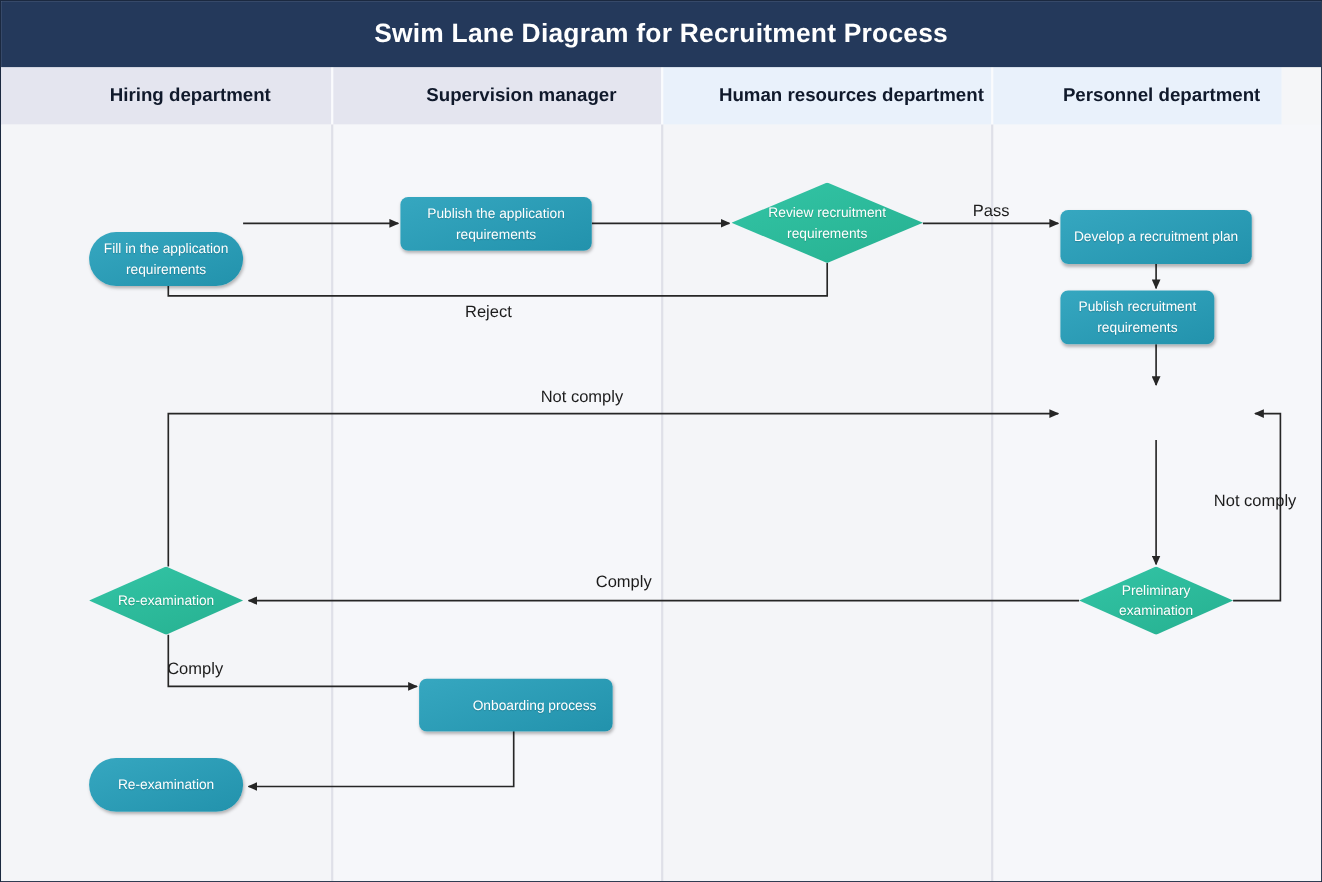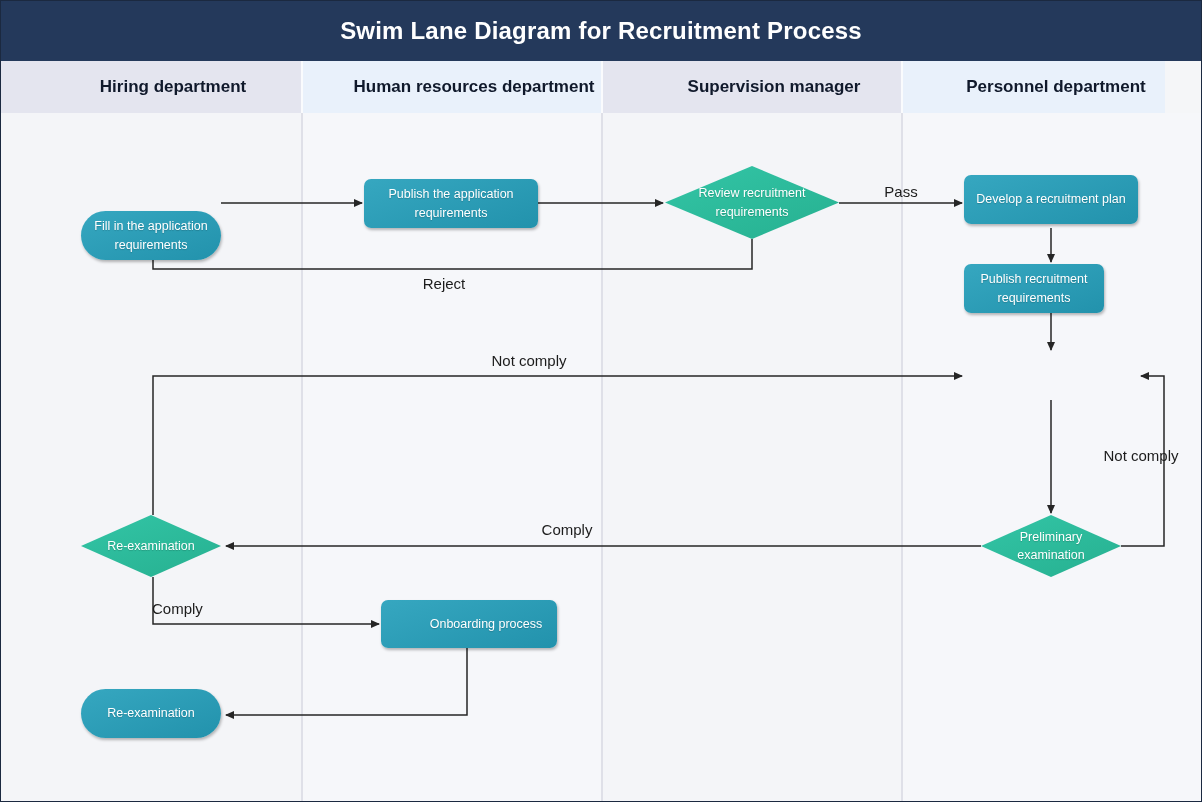--- a/index.html
+++ b/index.html
@@ -53,22 +53,22 @@
 </style>
 </head>
 <body>
 
 <div class="canvas">
 
   <div class="title-bar">Swim Lane Diagram for Recruitment Process</div>
 
   <div class="header-row">
     <div class="lane-header w300 alt-a">Hiring department</div>
+    <div class="lane-header w300 alt-a">Supervision manager</div>
     <div class="lane-header w300 alt-b">Human resources department</div>
-    <div class="lane-header w300 alt-a">Supervision manager</div>
     <div class="lane-header w302 alt-b">Personnel department</div>
   </div>
 
   <div class="lane-bg alt-a" style="left:0;width:300px;"></div>
   <div class="lane-bg alt-b div" style="left:300px;width:300px;"></div>
   <div class="lane-bg alt-a div" style="left:600px;width:300px;"></div>
   <div class="lane-bg alt-b div" style="left:900px;width:300px;"></div>
 
   <svg class="connectors" width="1200" height="800" viewBox="0 0 1200 800">
     <defs>
@@ -91,30 +91,30 @@
       <polyline points="466,647 466,714 225,714" marker-end="url(#arrow)"></polyline>
     </g>
   </svg>
 
   <div class="node terminator" style="left:80px;top:178px;width:140px;height:49px;margin-top:32px;">Fill in the application requirements</div>
 
   <div class="node process" style="left:363px;top:178px;width:174px;height:49px;">Publish the application requirements</div>
 
   <div class="node decision" style="left:664px;top:165px;width:174px;height:73px;">Review recruitment requirements</div>
 
-  <div class="node process" style="left:963px;top:174px;width:174px;height:49px;">Develop a recruitment plan</div>
+  <div class="node process" style="left:963px;top:190px;width:174px;height:49px;">Develop a recruitment plan</div>
 
   <div class="node process" style="left:963px;top:263px;width:140px;height:49px;">Publish recruitment requirements</div>
 
 
   <div class="node decision" style="left:980px;top:514px;width:140px;height:62px;">Preliminary examination</div>
 
   <div class="node decision" style="left:80px;top:514px;width:140px;height:62px;">Re-examination</div>
 
-  <div class="node process" style="left:380px;top:599px;width:176px;height:48px;padding-left:44px;">Onboarding process</div>
+  <div class="node process" style="left:380px;top:616px;width:176px;height:48px;padding-left:44px;">Onboarding process</div>
 
   <div class="node terminator" style="left:80px;top:688px;width:140px;height:49px;">Re-examination</div>
 
   <div class="edge-label centered" style="left:900px;top:182px;">Pass</div>
   <div class="edge-label centered" style="left:443px;top:274px;">Reject</div>
   <div class="edge-label centered" style="left:528px;top:351px;">Not comply</div>
   <div class="edge-label centered" style="left:566px;top:520px;">Comply</div>
   <div class="edge-label" style="left:151px;top:599px;">Comply</div>
   <div class="edge-label centered" style="left:1140px;top:446px;">Not comply</div>
 

